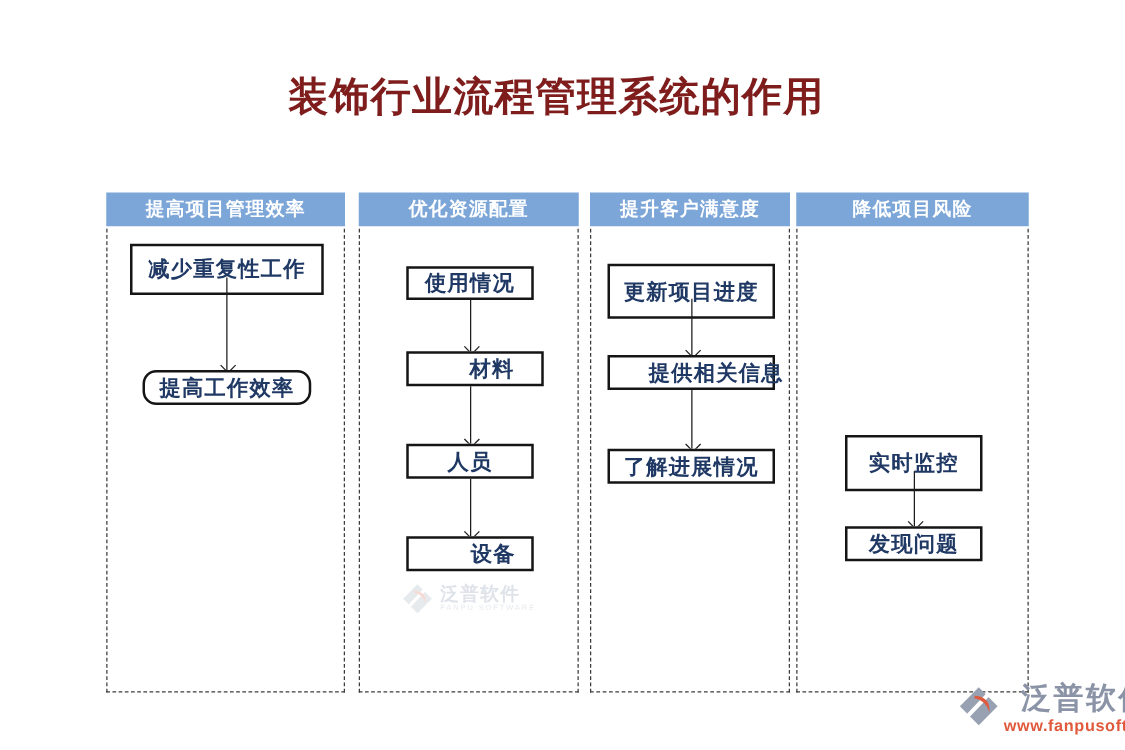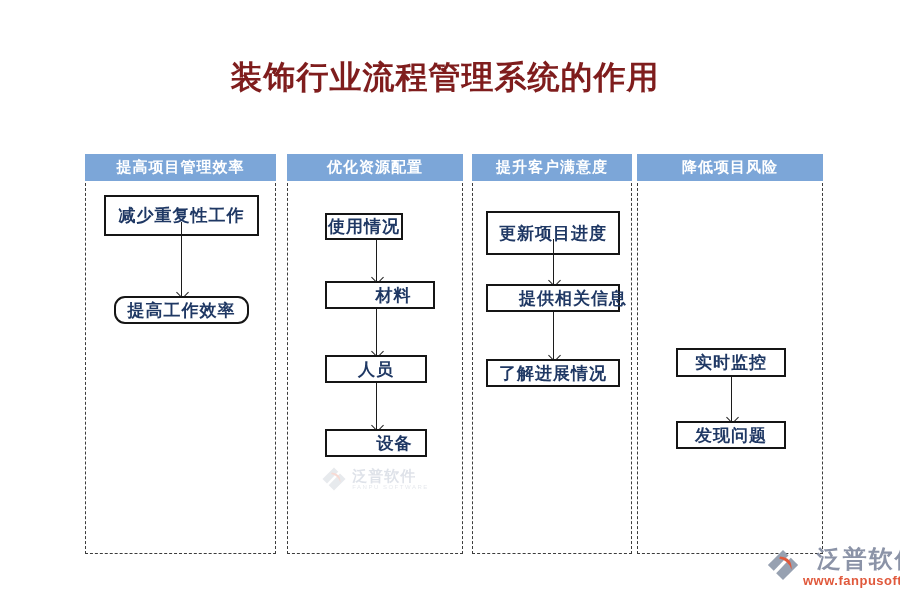--- a/index.html
+++ b/index.html
@@ -120,21 +120,21 @@
   <div class="col-body">
     <div class="fbox" style="top:12px; left:18px; width:155px; height:41px;">减少重复性工作</div>
     <div class="arrow" style="left:95px; top:39px; height:74px;"></div>
     <div class="fbox" style="top:113px; left:28px; width:135px; height:28px;border-radius:11px;">提高工作效率</div>
   </div>
 </div>
 
 <div class="col" style="left:287px; width:176px;">
   <div class="col-header">优化资源配置</div>
   <div class="col-body">
-    <div class="fbox" style="top:30px; left:37px; width:78px; height:27px;">使用情况</div>
+    <div class="fbox" style="top:30px; left:37px; width:102px; height:27px;">使用情况</div>
     <div class="arrow" style="left:88px; top:57px; height:41px;"></div>
     <div class="fbox" style="top:98px; left:37px; width:110px; height:28px;padding-left:27px;">材料</div>
     <div class="arrow" style="left:88px; top:126px; height:46px;"></div>
     <div class="fbox" style="top:172px; left:37px; width:102px; height:28px;">人员</div>
     <div class="arrow" style="left:88px; top:200px; height:46px;"></div>
     <div class="fbox" style="top:246px; left:37px; width:102px; height:28px;padding-left:37px;">设备</div>
     <div class="watermark">
       <svg class="logo-mark" width="26" height="26" viewBox="0 0 36 36">
         <path d="M18 2 L34 18 L18 34 L2 18 Z" fill="#97A1B1"></path>
         <path d="M8 27 L27 7" stroke="#ffffff" stroke-width="3.5"></path>
@@ -155,21 +155,21 @@
     <div class="arrow" style="left:80px; top:56px; height:45px;"></div>
     <div class="fbox" style="top:101px; left:13px; width:134px; height:28px;padding-left:40px;">提供相关信息</div>
     <div class="arrow" style="left:80px; top:129px; height:47px;"></div>
     <div class="fbox" style="top:176px; left:13px; width:134px; height:28px;">了解进展情况</div>
   </div>
 </div>
 
 <div class="col" style="left:637px; width:186px;">
   <div class="col-header">降低项目风险</div>
   <div class="col-body">
-    <div class="fbox" style="top:165px; left:38px; width:110px; height:29px;">实时监控</div>
+    <div class="fbox" style="top:165px; left:38px; width:110px; height:45px;">实时监控</div>
     <div class="arrow" style="left:93px; top:194px; height:44px;"></div>
     <div class="fbox" style="top:238px; left:38px; width:110px; height:28px;">发现问题</div>
   </div>
 </div>
 
 <div class="footer-logo">
   <svg class="logo-mark" width="34" height="36" viewBox="0 0 36 36">
     <path d="M18 2 L34 18 L18 34 L2 18 Z" fill="#97A1B1"></path>
     <path d="M8 27 L27 7" stroke="#ffffff" stroke-width="3.5"></path>
     <path d="M15 9 Q28 10 27 23 Q24 13 14 11 Z" fill="#E0593C"></path>

